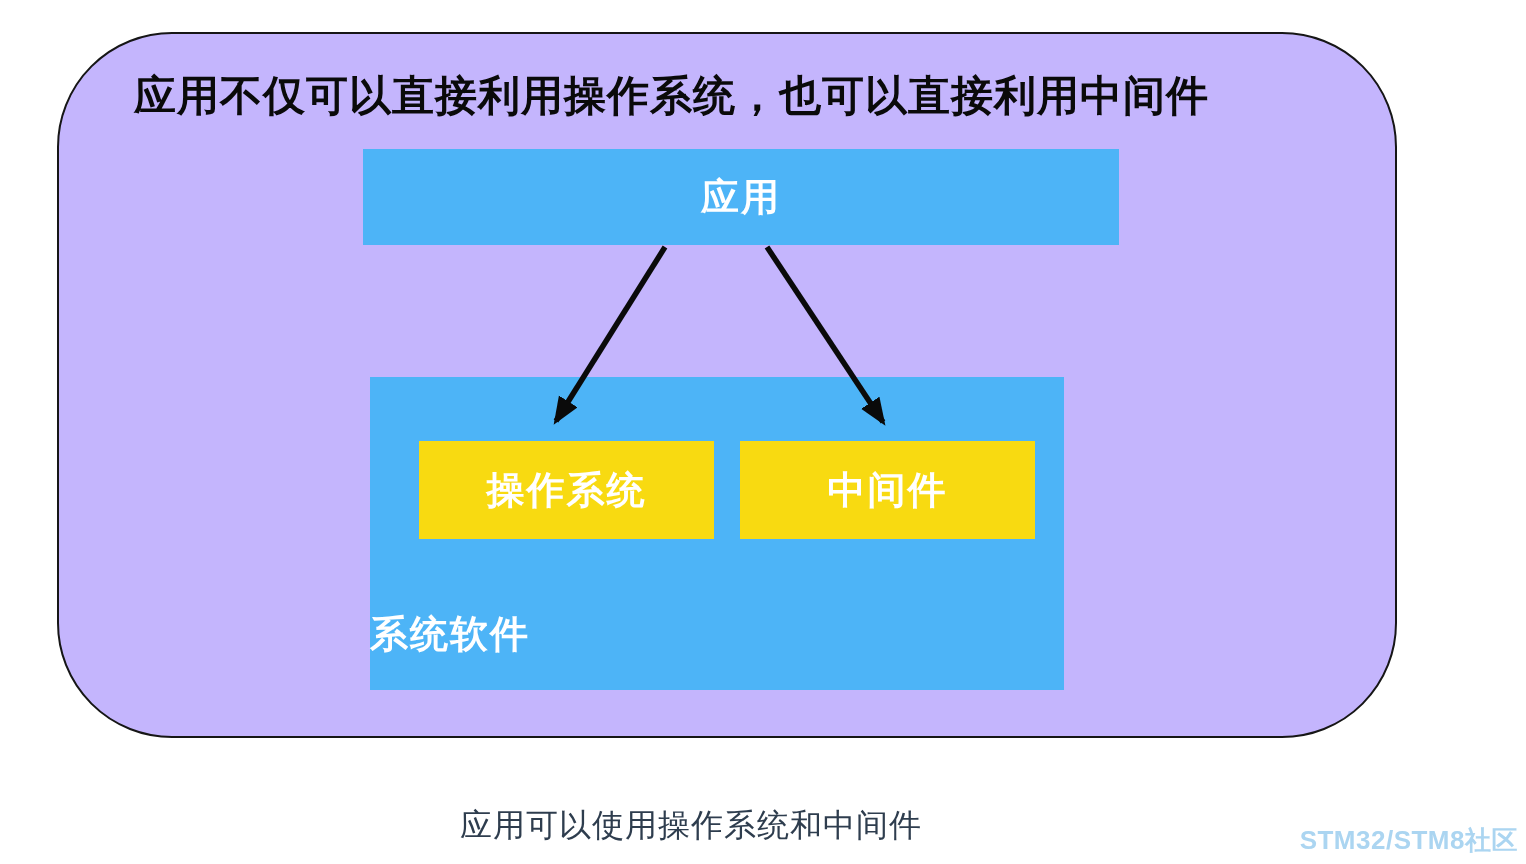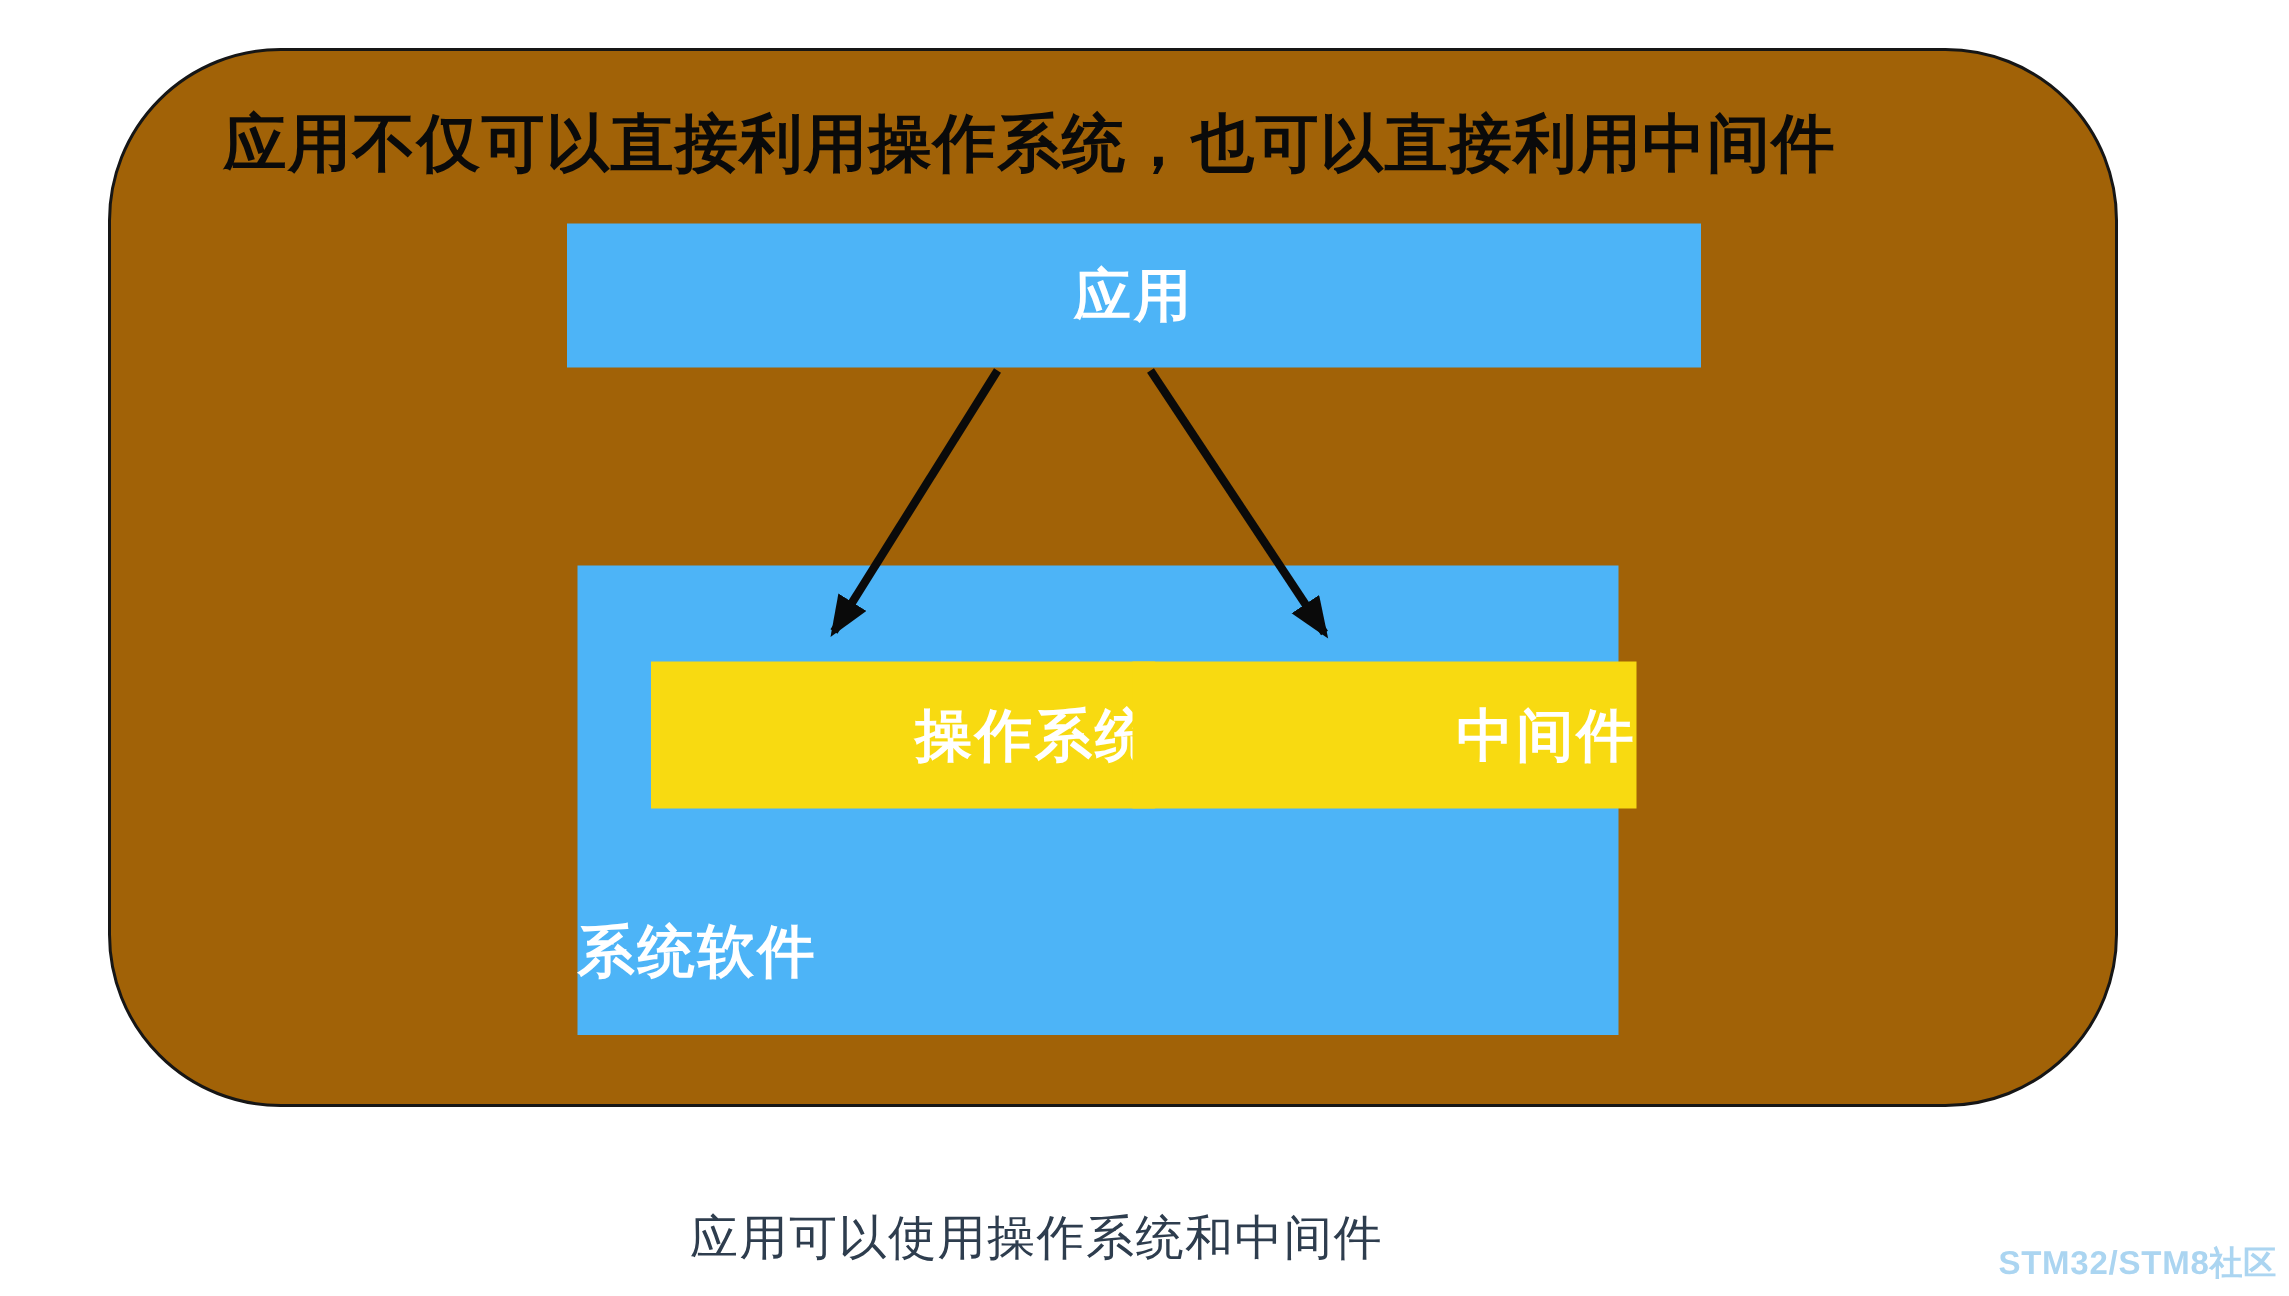--- a/index.html
+++ b/index.html
@@ -10,27 +10,27 @@
   }
   .page {
     position: relative;
     width: 1526px;
     height: 864px;
     background: #ffffff;
     overflow: hidden;
   }
   .card {
     position: absolute;
-    left: 72px;
+    left: 57px;
     top: 32px;
     width: 1340px;
     height: 706px;
     border: 2.5px solid var(--border, #161616);
     border-radius: 115px;
-    background: #a16207;
+    background: #c4b5fd;
     box-sizing: border-box;
   }
   .title {
     position: absolute;
     left: 75px;
     top: 34px;
     font-size: 42px;
     font-weight: bold;
     color: var(--ink, #0a0a0a);
     white-space: nowrap;
@@ -63,22 +63,21 @@
     background: var(--blue, #4DB4F7);
   }
   .inner-box {
     position: absolute;
     top: 64px;
     width: 295px;
     height: 98px;
     background: var(--yellow, #F8DA11);
     display: flex;
     align-items: center;
-    justify-content: flex-end;
-    padding-left: 41px;
+    justify-content: center;
   }
   .inner-box.os { left: 49px; }
   .inner-box.mw { left: 370px; }
   .system-label {
     position: absolute;
     left: 0;
     top: 232px;
     width: 100%;
     text-align: left;
     color: var(--box_text, #ffffff);
@@ -102,21 +101,21 @@
     color: var(--caption, #2E3D4E);
     white-space: nowrap;
     letter-spacing: 1px;
     text-align: center;
   }
   .watermark {
     position: absolute;
     right: 8px;
     bottom: 10px;
     text-align: right;
-    font-size: 22px;
+    font-size: 26px;
     font-weight: bold;
     color: var(--watermark, #ABD5F1);
     line-height: 1.08;
     letter-spacing: 0.5px;
   }
 </style>
 </head>
 <body>
 
 <div class="page">

